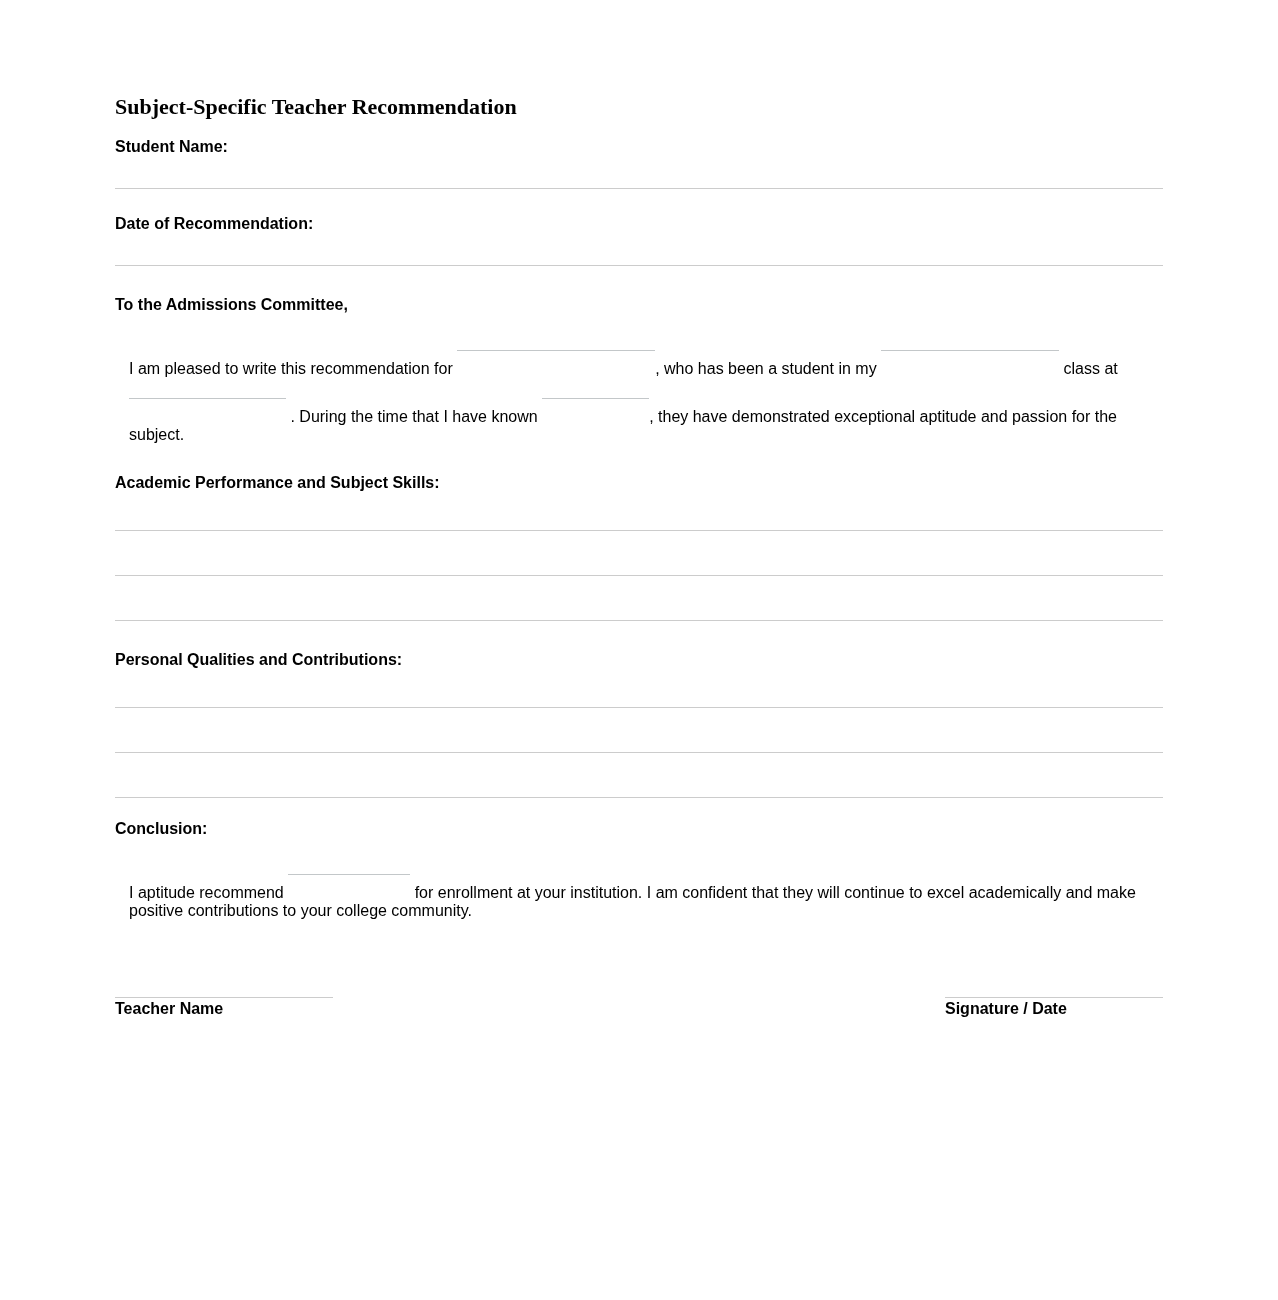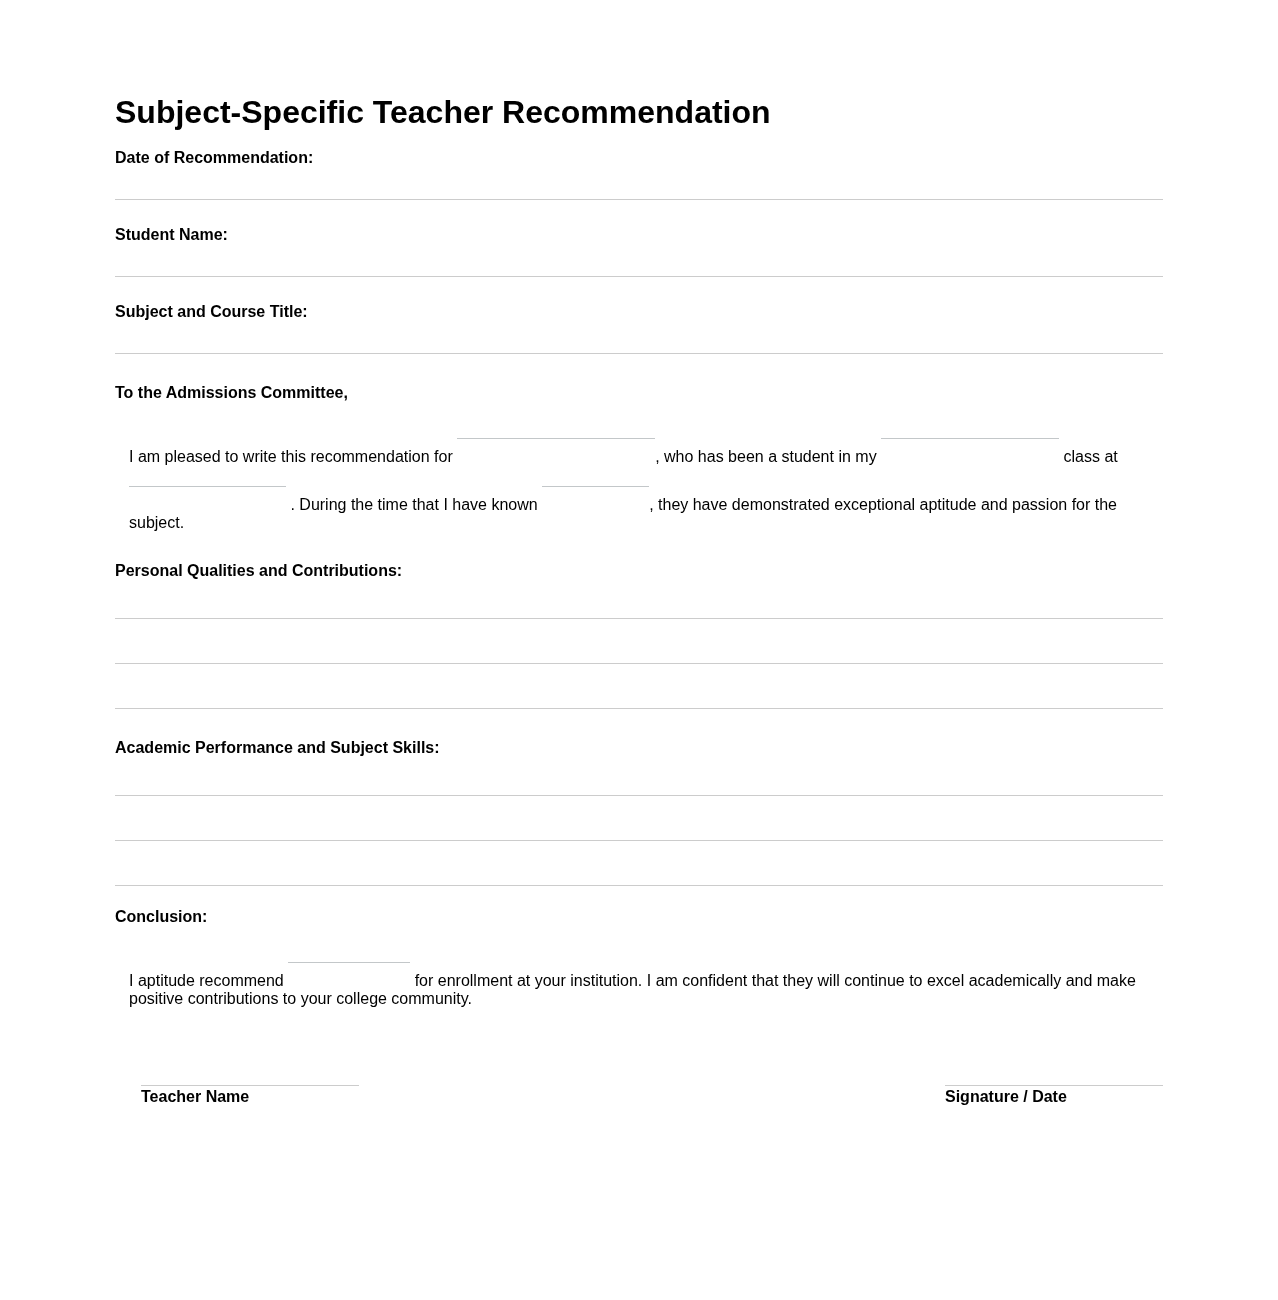--- a/index.html
+++ b/index.html
@@ -9,24 +9,25 @@
     color: #000000;
     font-family: "Liberation Sans", "DejaVu Sans", sans-serif;
     font-size: 16px;
   }
   .page {
     width: 1048px;
     margin: 0 auto;
     padding: 94px 0 176px;
   }
   h1.title {
-    font-size: 32px;
+    font-size: 22px;
     font-weight: bold;
     margin: 0 0 18px 0;
     letter-spacing: 0;
+    font-family: Liberation Serif, serif;
   }
   .label {
     font-weight: bold;
     margin: 0;
   }
   
   .field { margin: 0; }
   .field .rule {
     height: 0;
     border-top: 1px solid #cccccc;
@@ -55,65 +56,61 @@
     border-top: 1px solid #cccccc;
   }
   .wline + .wline { margin-top: 44px; }
   .conclusion-label { margin: 22px 0 16px 0; }
   
   .footer {
     display: flex;
     justify-content: space-between;
     margin-top: 77px;
   }
-  .sig-block { width: 218px; margin-left: 26px; }
+  .sig-block { width: 218px; }
   .sig-block .sig-rule {
     height: 0;
     border-top: 1px solid #cccccc;
     margin: 0 0 2px 0;
   }
   .sig-block.right { }
 </style>
 </head>
 <body>
 
 <div class="page">
 
   <h1 class="title">Subject-Specific Teacher Recommendation</h1>
 
   <div class="field">
-    <p class="label">Date of Recommendation:</p>
-    <div class="rule"></div>
-  </div>
-
-  <div class="field">
     <p class="label">Student Name:</p>
     <div class="rule"></div>
   </div>
 
   <div class="field">
-    <p class="label">Subject and Course Title:</p>
+    <p class="label">Date of Recommendation:</p>
     <div class="rule"></div>
   </div>
+
 
   <p class="label salutation">To the Admissions Committee,</p>
 
   <p class="letter"><span>I am pleased to write this recommendation for </span><span class="blank w198"></span><span>, who has been a student in my </span><span class="blank w178"></span><span> class at </span><span class="blank w157"></span><span> . During the time that I have known </span><span class="blank w107"></span><span>, they have demonstrated exceptional aptitude and passion for the subject.</span></p>
 
   <div class="section">
-    <p class="label">Personal Qualities and Contributions:</p>
+    <p class="label">Academic Performance and Subject Skills:</p>
     <div class="lines">
       <div class="wline"></div>
       <div class="wline"></div>
       <div class="wline"></div>
     </div>
   </div>
 
   <div class="section">
-    <p class="label">Academic Performance and Subject Skills:</p>
+    <p class="label">Personal Qualities and Contributions:</p>
     <div class="lines">
       <div class="wline"></div>
       <div class="wline"></div>
       <div class="wline"></div>
     </div>
   </div>
 
   <p class="label conclusion-label">Conclusion:</p>
 
   <p class="letter"><span>I aptitude recommend </span><span class="blank w122"></span><span> for enrollment at your institution. I am confident that they will continue to excel academically and make positive contributions to your college community.</span></p>

